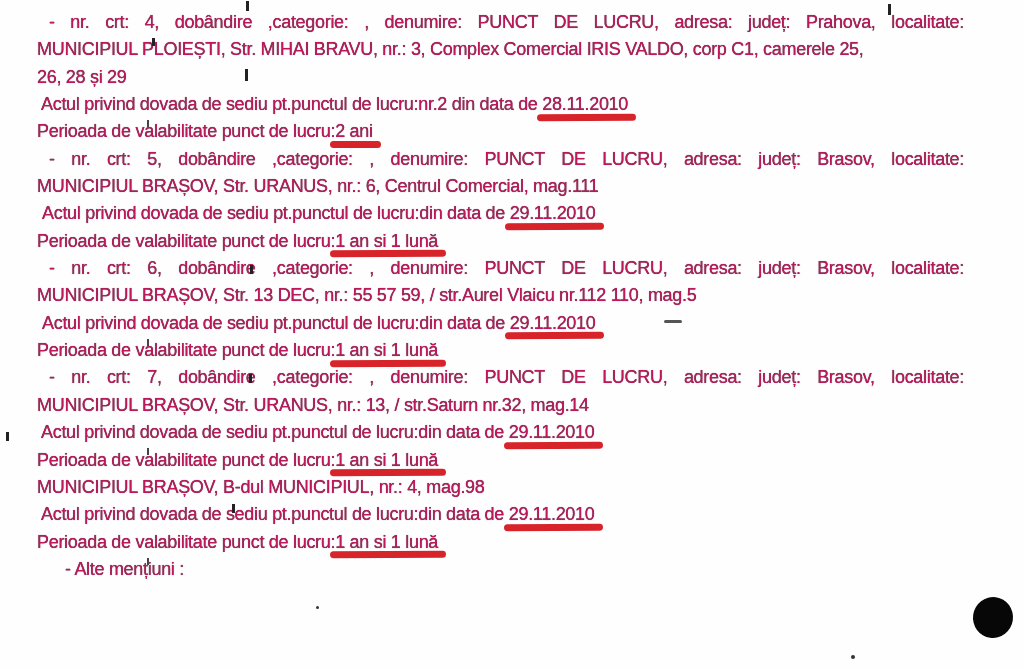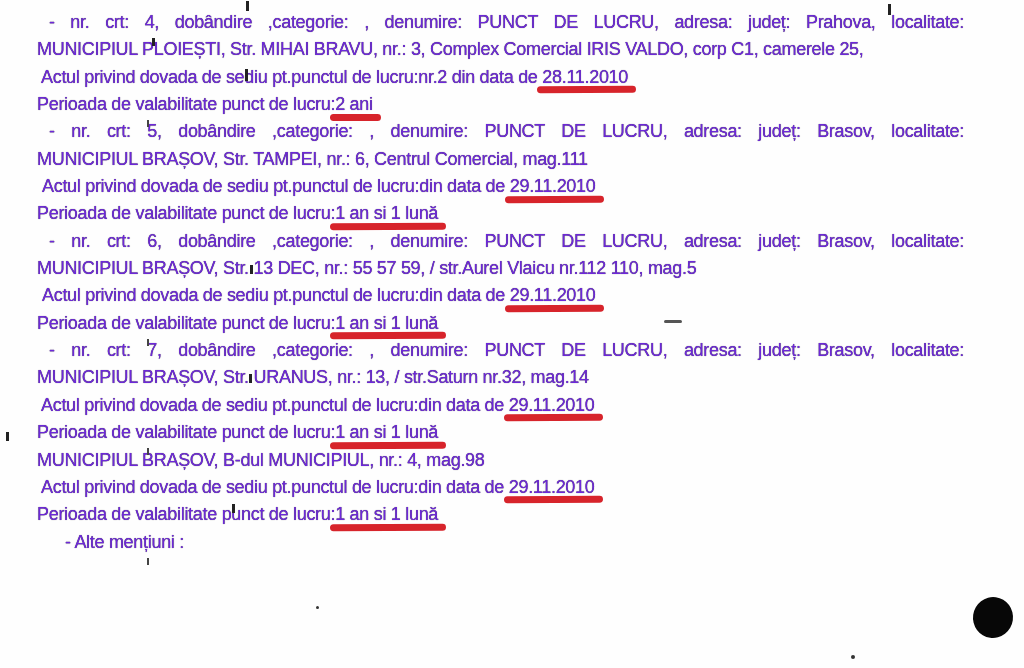--- a/index.html
+++ b/index.html
@@ -3,21 +3,21 @@
 <meta charset="utf-8">
 <style>
   html, body { margin: 0; padding: 0; background: #e8e8e8; }
   .page {
     position: relative;
     width: 1024px;
     height: 668px;
     background: #fefefe;
     overflow: hidden;
     font-family: "Liberation Sans", "DejaVu Sans", sans-serif;
-    color: #6d28d9;
+    color: #be185d;
   }
   .doc {
     position: absolute;
     left: 37px;
     top: 9px;
     width: 927px;
   }
   .line {
     height: 27.35px;
     line-height: 27.35px;
@@ -59,24 +59,25 @@
   .artifact.dash { background: #555; border-radius: 2px; }
   .artifact.faint { background: #444; }
 </style>
 </head>
 <body>
 
 <div class="page">
   <div class="doc">
       <div class="line just" style="padding-left: 12px;"><span>- nr. crt: 4, dobândire ,categorie: , denumire: PUNCT DE LUCRU, adresa: județ: Prahova, localitate:</span></div>
       <div class="line" style="padding-left: 0px;"><span>MUNICIPIUL PLOIEȘTI, Str. MIHAI BRAVU, nr.: 3, Complex Comercial IRIS VALDO, corp C1, camerele 25,</span></div>
+      <div class="line" style="padding-left: 0px;"><span>26, 28 și 29</span></div>
       <div class="line" style="padding-left: 4px;"><span>Actul privind dovada de sediu pt.punctul de lucru:nr.2 din data de </span><span class="redline">28.11.2010</span></div>
       <div class="line" style="padding-left: 0px;"><span>Perioada de valabilitate punct de lucru:</span><span class="redline">2 ani</span></div>
       <div class="line just" style="padding-left: 12px;"><span>- nr. crt: 5, dobândire ,categorie: , denumire: PUNCT DE LUCRU, adresa: județ: Brasov, localitate:</span></div>
-      <div class="line" style="padding-left: 0px;"><span>MUNICIPIUL BRAȘOV, Str. TAMPEI, nr.: 6, Centrul Comercial, mag.111</span></div>
+      <div class="line" style="padding-left: 0px;"><span>MUNICIPIUL BRAȘOV, Str. URANUS, nr.: 6, Centrul Comercial, mag.111</span></div>
       <div class="line" style="padding-left: 5px;"><span>Actul privind dovada de sediu pt.punctul de lucru:din data de </span><span class="redline">29.11.2010</span></div>
       <div class="line" style="padding-left: 0px;"><span>Perioada de valabilitate punct de lucru:</span><span class="redline">1 an si 1 lună</span></div>
       <div class="line just" style="padding-left: 12px;"><span>- nr. crt: 6, dobândire ,categorie: , denumire: PUNCT DE LUCRU, adresa: județ: Brasov, localitate:</span></div>
       <div class="line" style="padding-left: 0px;"><span>MUNICIPIUL BRAȘOV, Str. 13 DEC, nr.: 55 57 59, / str.Aurel Vlaicu nr.112 110, mag.5</span></div>
       <div class="line" style="padding-left: 5px;"><span>Actul privind dovada de sediu pt.punctul de lucru:din data de </span><span class="redline">29.11.2010</span></div>
       <div class="line" style="padding-left: 0px;"><span>Perioada de valabilitate punct de lucru:</span><span class="redline">1 an si 1 lună</span></div>
       <div class="line just" style="padding-left: 12px;"><span>- nr. crt: 7, dobândire ,categorie: , denumire: PUNCT DE LUCRU, adresa: județ: Brasov, localitate:</span></div>
       <div class="line" style="padding-left: 0px;"><span>MUNICIPIUL BRAȘOV, Str. URANUS, nr.: 13, / str.Saturn nr.32, mag.14</span></div>
       <div class="line" style="padding-left: 4px;"><span>Actul privind dovada de sediu pt.punctul de lucru:din data de </span><span class="redline">29.11.2010</span></div>
       <div class="line" style="padding-left: 0px;"><span>Perioada de valabilitate punct de lucru:</span><span class="redline">1 an si 1 lună</span></div>

